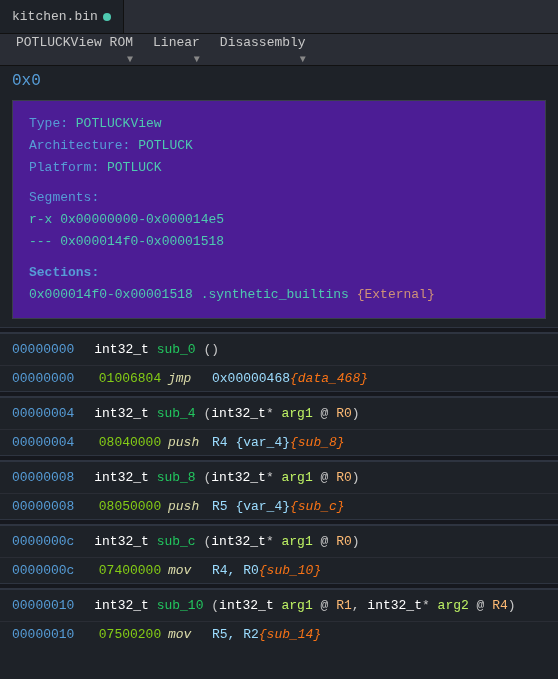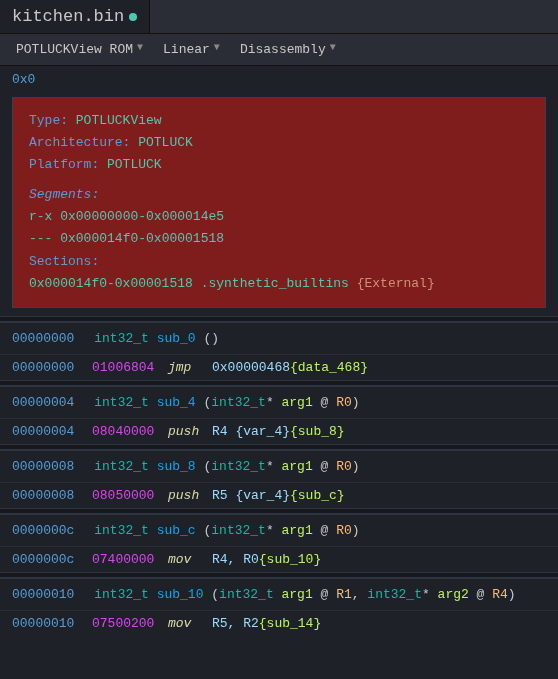--- a/index.html
+++ b/index.html
@@ -21,21 +21,21 @@
       height: 34px;
       border-bottom: 1px solid #111;
     }
     .tab {
       display: flex;
       align-items: center;
       padding: 16px 12px;
       height: 100%;
       background: #1e2228;
       color: #c8c8c8;
-      font-size: 17px;
+      font-size: 13px;
       border-right: 1px solid #111;
       gap: 5px;
     }
     .tab-dot {
       width: 8px;
       height: 8px;
       border-radius: 50%;
       background: #4ec9b0;
     }
 
@@ -44,52 +44,53 @@
       background: #2a2d35;
       display: flex;
       align-items: center;
       height: 32px;
       padding: 0 8px;
       gap: 4px;
       border-bottom: 1px solid #111;
     }
     .toolbar-btn {
       display: flex;
-      align-items: flex-start;
+      align-items: flex-end;
       gap: 4px;
       padding: 2px 8px;
       color: #c8c8c8;
       font-size: 13px;
       cursor: pointer;
       border-radius: 3px;
+      flex-direction: column;
     }
     .chevron {
       font-size: 10px;
       color: #888;
     }
 
     
     .main {
       background: #1e2228;
       overflow-y: auto;
       height: calc(679px - 66px);
     }
 
     
     .address-line {
       padding: 6px 12px;
       color: #569cd6;
-      font-size: 13px;
+      font-size: 16px;
       background: #1e2228;
     }
 
     
     .info-box {
       margin: 4px 12px 8px 12px;
-      background: #7f1d1d;
+      background: #4c1d95;
       border: 1px solid #3a3f4b;
       padding: 12px 16px;
       color: #4ec9b0;
       font-size: 13px;
       line-height: 1.7;
     }
     .info-box .keyword { color: #569cd6; }
     .info-box .value { color: #4ec9b0; }
 
     
@@ -98,24 +99,24 @@
     }
     .func-header {
       padding: 8px 12px;
       background: #1e2228;
     }
     .func-header .addr {
       color: #569cd6;
       margin-right: 12px;
     }
     .func-header .func-name {
-      color: #0ea5e9;
+      color: #22c55e;
     }
     .func-header .type {
-      color: #14b8a6;
+      color: #ffffff;
     }
     .func-header .param {
       color: #bef264;
     }
     .func-header .at {
       color: #c8c8c8;
     }
     .func-header .reg {
       color: #fdba74;
     }
@@ -126,30 +127,31 @@
       align-items: baseline;
       gap: 0;
       background: #1e2228;
       border-top: 1px solid #2a2d35;
     }
     .insn-addr {
       color: #569cd6;
       min-width: 80px;
     }
     .insn-bytes {
-      color: #d946ef;
+      color: #84cc16;
       min-width: 76px;
+      text-align: center;
     }
     .insn-mnem {
       color: #dcdcaa;
       min-width: 44px;
       font-style: italic;
     }
     .insn-op1 { color: #9cdcfe; margin-right: 0; }
-    .insn-comment { color: #bef264; }
+    .insn-comment { color: #f97316; font-style: italic; }
 
     .separator {
       height: 6px;
       background: #16181e;
       border-top: 1px solid #2e3440;
       border-bottom: 1px solid #2e3440;
     }
   </style>
 </head>
 <body>
@@ -183,34 +185,34 @@
   <div class="info-box">
     <div>
       <span class="keyword">Type: </span><span class="value">POTLUCKView</span>
     </div>
     <div>
       <span class="keyword">Architecture: </span><span class="value">POTLUCK</span>
     </div>
     <div>
       <span class="keyword">Platform: </span><span class="value">POTLUCK</span>
     </div>
-    <div style="margin-top:8px;font-style:italic;">
+    <div style="margin-top:8px;">
       <span class="keyword">Segments:</span>
     </div>
     <div>
       <span class="value">r-x</span>
       <span>  </span>
       <span class="value">0x00000000-0x000014e5</span>
     </div>
     <div>
       <span class="value">---</span>
       <span>  </span>
       <span class="value">0x000014f0-0x00001518</span>
     </div>
-    <div style="">
+    <div style="margin-top:8px;font-weight:bold;">
       <span class="keyword">Sections:</span>
     </div>
     <div>
       <span class="value">0x000014f0-0x00001518</span>
       <span>   </span>
       <span class="value">.synthetic_builtins</span>
       <span>   </span>
       <span style="color:#ce9178;">{External}</span>
     </div>
   </div>

